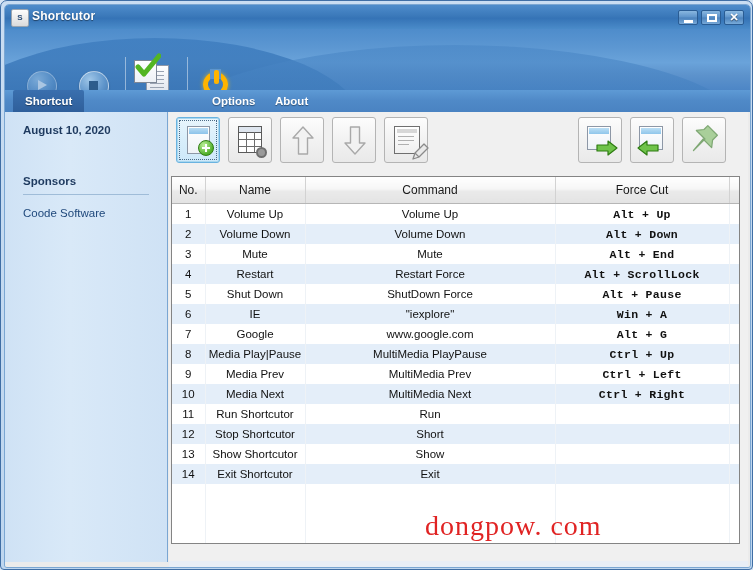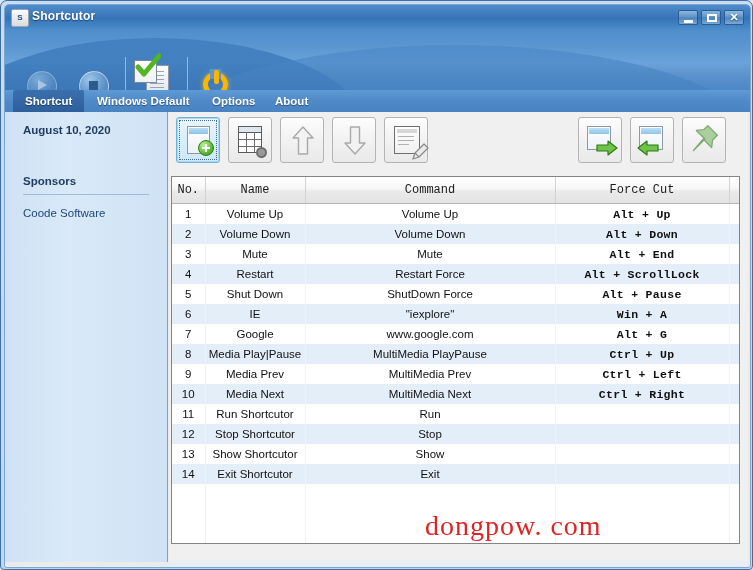--- a/index.html
+++ b/index.html
@@ -221,21 +221,20 @@
     overflow:hidden;
   }
   table.lv{border-collapse:collapse;width:100%;table-layout:fixed;}
   table.lv th{
     height:24px;
     background:linear-gradient(to bottom,#ffffff 0%, #f6f6f6 45%, #eaeaea 55%, #e3e3e3 100%);
     border-right:1px solid #d2d2d2;
     border-bottom:1px solid #b6b6b6;
     font-weight:normal;font-size:12px;color:#1a1a1a;
     text-align:center;
-    font-family:Liberation Mono, monospace;
   }
   table.lv td{
     height:20px;font-size:11.5px;color:#111;text-align:center;
     border-right:1px solid #eef2f6;
     padding:0;
   }
   tr.alt td{background:#e4eef9;}
   td.sc{
     font-family:"Liberation Mono", monospace;
     font-weight:bold;font-size:11.5px;letter-spacing:.3px;
@@ -323,21 +322,20 @@
       <div id="ico-power">
         <div class="ring"></div>
             <div class="gap"></div>
             <div class="bar"></div>
       </div>
     </div>
   </div>
 
   <div id="tabbar">
     <div class="tab active" style="left:8px;">Shortcut</div>
-    <div class="tab" style="left:80px;">Windows Default</div>
     <div class="tab" style="left:195px;text-align:center;">Options</div>
     <div class="tab" style="left:258px;">About</div>
   </div>
 
   <div id="body">
 
     <div id="sidebar">
       <div id="side-date">August 10, 2020</div>
       <div id="side-sponsors">Sponsors</div>
       <div id="side-rule"></div>
@@ -518,21 +516,21 @@
                 <tr>
                   <td>11</td>
                   <td>Run Shortcutor</td>
                   <td>Run</td>
                   <td class="sc"></td>
                   <td></td>
                 </tr>
                 <tr class="alt">
                   <td>12</td>
                   <td>Stop Shortcutor</td>
-                  <td>Stop</td>
+                  <td>Short</td>
                   <td class="sc"></td>
                   <td></td>
                 </tr>
                 <tr>
                   <td>13</td>
                   <td>Show Shortcutor</td>
                   <td>Show</td>
                   <td class="sc"></td>
                   <td></td>
                 </tr>

